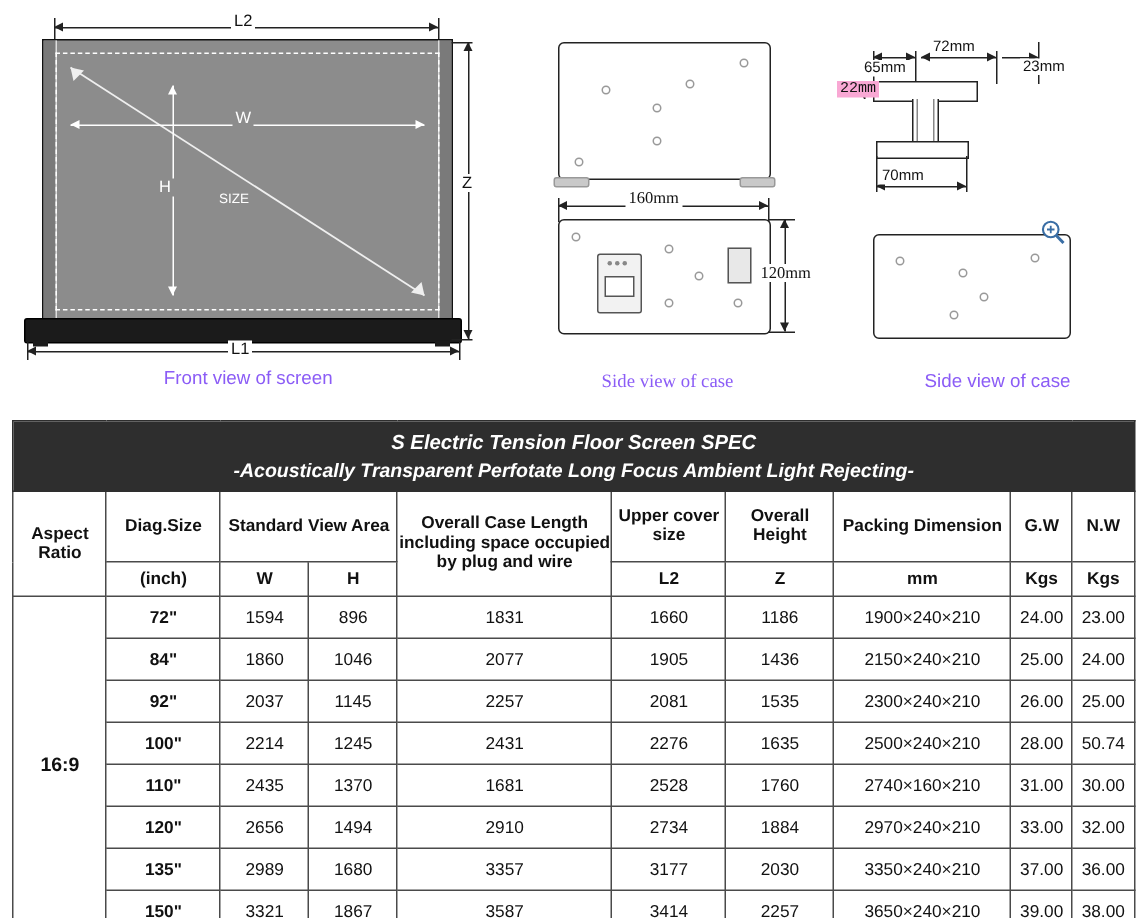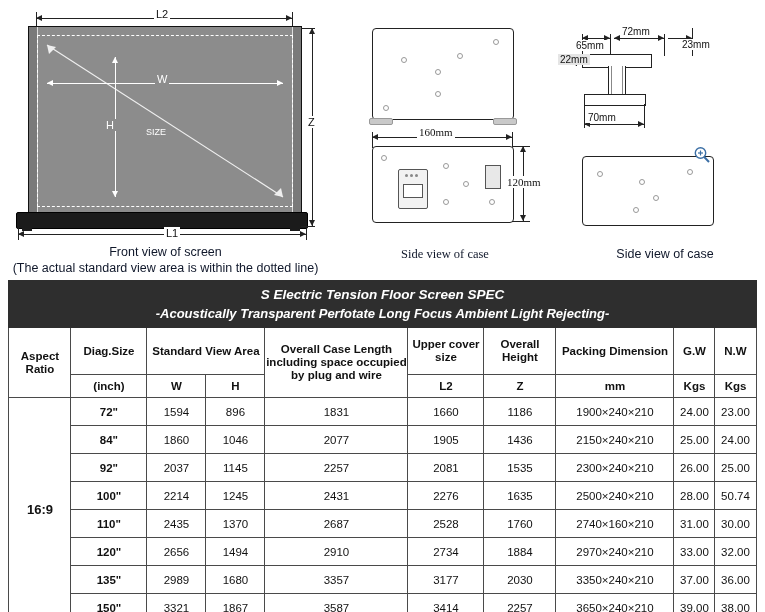--- a/index.html
+++ b/index.html
@@ -32,21 +32,21 @@
   .ar-down{border-left:3px solid transparent;border-right:3px solid transparent;border-top:6px solid #222;}
   .ar-left-w{border-top:3px solid transparent;border-bottom:3px solid transparent;border-right:6px solid #ffffff;}
   .ar-right-w{border-top:3px solid transparent;border-bottom:3px solid transparent;border-left:6px solid #ffffff;}
   .ar-up-w{border-left:3px solid transparent;border-right:3px solid transparent;border-bottom:6px solid #ffffff;}
   .ar-down-w{border-left:3px solid transparent;border-right:3px solid transparent;border-top:6px solid #ffffff;}
 
   .dlabel{position:absolute;font-size:11px;color:#111;background:#fff;padding:0 2px;white-space:nowrap;}
   .dlabel-w{position:absolute;font-size:11px;color:#fff;background:#8c8c8c;padding:0 2px;white-space:nowrap;}
   .dlabel-sm{font-size:10px;}
 
-  .caption{position:absolute;text-align:center;font-size:12.5px;line-height:16px;color:#0f172a;}
+  .caption{position:absolute;text-align:center;font-size:12.5px;line-height:16px;color:#8b5cf6;}
 
   
   .mid-wrap{position:absolute;left:355px;top:6px;width:180px;height:266px;font-family:Liberation Serif, serif;}
   .case-top{position:absolute;left:17px;top:22px;width:140px;height:90px;border:1px solid #222;border-radius:4px;background:#fff;}
   .case-top-foot-l{position:absolute;left:14px;top:112px;width:22px;height:5px;background:#c9c9c9;border:1px solid #999;border-radius:2px;}
   .case-top-foot-r{position:absolute;left:138px;top:112px;width:22px;height:5px;background:#c9c9c9;border:1px solid #999;border-radius:2px;}
   .case-bot{position:absolute;left:17px;top:140px;width:140px;height:75px;border:1px solid #222;border-radius:4px;background:#fff;}
   .hole{position:absolute;width:4px;height:4px;border:1px solid #999;border-radius:50%;background:#fff;}
   .panel{position:absolute;left:25px;top:22px;width:28px;height:38px;border:1px solid #555;border-radius:2px;background:#f2f2f2;}
   .panel-screen{position:absolute;left:4px;top:14px;width:18px;height:12px;border:1px solid #555;background:#fff;}
@@ -121,24 +121,23 @@
     <div class="arrow ar-down" style="left:301px;top:216px;"></div>
     <div class="dim-line dim-h" style="left:293px;top:24px;width:14px;"></div>
     <div class="dim-line dim-h" style="left:293px;top:222px;width:14px;"></div>
     <div class="dlabel" style="left:298px;top:112px;">Z</div>
 
     <div class="dim-line dim-h" style="left:10px;top:230px;width:288px;"></div>
     <div class="arrow ar-left" style="left:10px;top:227px;"></div>
     <div class="arrow ar-right" style="left:292px;top:227px;"></div>
     <div class="dim-line dim-v" style="left:10px;top:224px;height:12px;"></div>
     <div class="dim-line dim-v" style="left:298px;top:224px;height:12px;"></div>
-    <div class="dlabel" style="left:156px;top:223px;">L1</div>
+    <div class="dlabel" style="left:144px;top:223px;">L1</div>
 
     <div class="caption" style="left:0;top:240px;width:315px;">Front view of screen</div>
-    <div class="caption" style="left:0;top:256px;width:315px;">(The actual standard view area is within the dotted line)</div>
   </div>
 
   <div class="mid-wrap">
     <div class="case-top">
       <div class="hole" style="left:28px;top:28px;"></div>
       <div class="hole" style="left:62px;top:40px;"></div>
       <div class="hole" style="left:84px;top:24px;"></div>
       <div class="hole" style="left:62px;top:62px;"></div>
       <div class="hole" style="left:120px;top:10px;"></div>
       <div class="hole" style="left:10px;top:76px;"></div>
@@ -201,21 +200,21 @@
     <div class="dlabel dlabel-sm" style="left:110px;top:10px;margin-top:23px;">23mm</div>
 
     <div class="rc-top"></div>
     <div class="rc-neck"></div>
     <div class="rc-neck2"></div>
     <div class="rc-plate"></div>
 
     <div class="dim-line dim-v" style="left:6px;top:48px;height:12px;"></div>
     <div class="arrow ar-up" style="left:3px;top:48px;"></div>
     <div class="arrow ar-down" style="left:3px;top:54px;"></div>
-    <div class="dlabel dlabel-sm" style="left:-12px;top:48px;background:#e5e5e5;">22mm</div>
+    <div class="dlabel dlabel-sm" style="left:-12px;top:48px;background:#f9a8d4;font-family:Liberation Mono, monospace;">22mm</div>
 
     <div class="dim-line dim-h" style="left:14px;top:118px;width:60px;"></div>
     <div class="arrow ar-left" style="left:14px;top:115px;"></div>
     <div class="arrow ar-right" style="left:68px;top:115px;"></div>
     <div class="dim-line dim-v" style="left:14px;top:98px;height:24px;"></div>
     <div class="dim-line dim-v" style="left:74px;top:98px;height:24px;"></div>
     <div class="dlabel dlabel-sm" style="left:16px;top:106px;">70mm</div>
 
     <div class="rc-body">
       <div class="hole" style="left:14px;top:14px;"></div>
@@ -320,21 +319,21 @@
       <td>2276</td>
       <td>1635</td>
       <td>2500×240×210</td>
       <td>28.00</td>
       <td>50.74</td>
     </tr>
     <tr class="datarow">
       <td class="bold">110"</td>
       <td>2435</td>
       <td>1370</td>
-      <td>2687</td>
+      <td>1681</td>
       <td>2528</td>
       <td>1760</td>
       <td>2740×160×210</td>
       <td>31.00</td>
       <td>30.00</td>
     </tr>
     <tr class="datarow">
       <td class="bold">120"</td>
       <td>2656</td>
       <td>1494</td>

